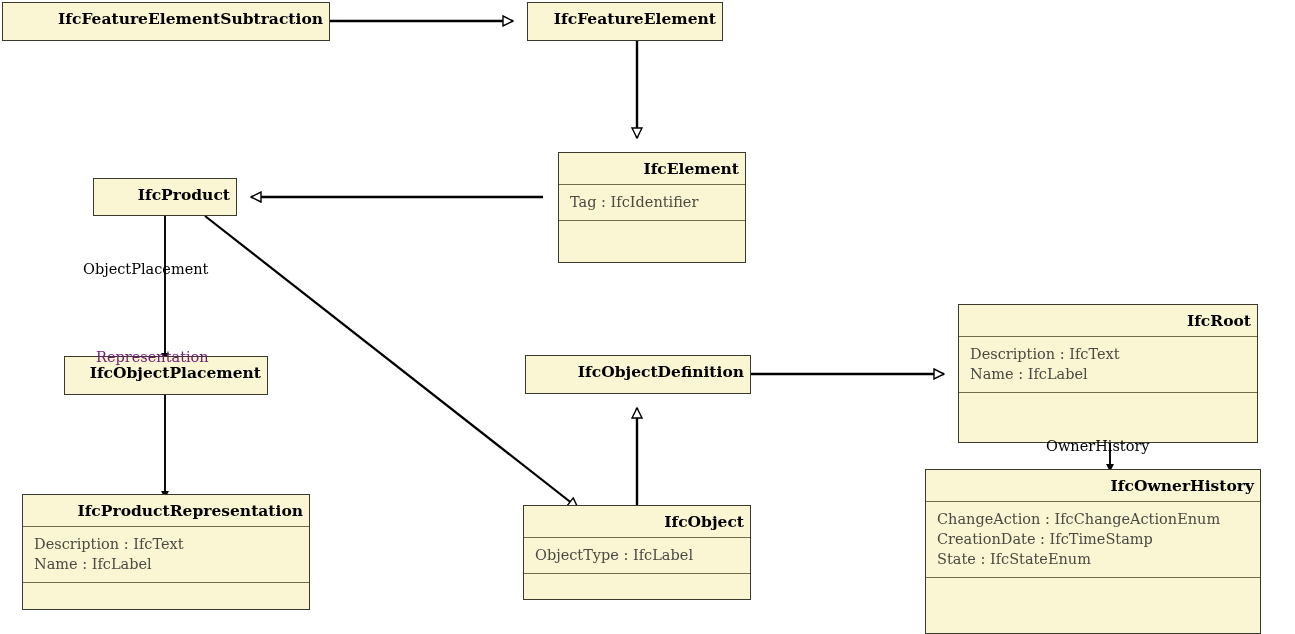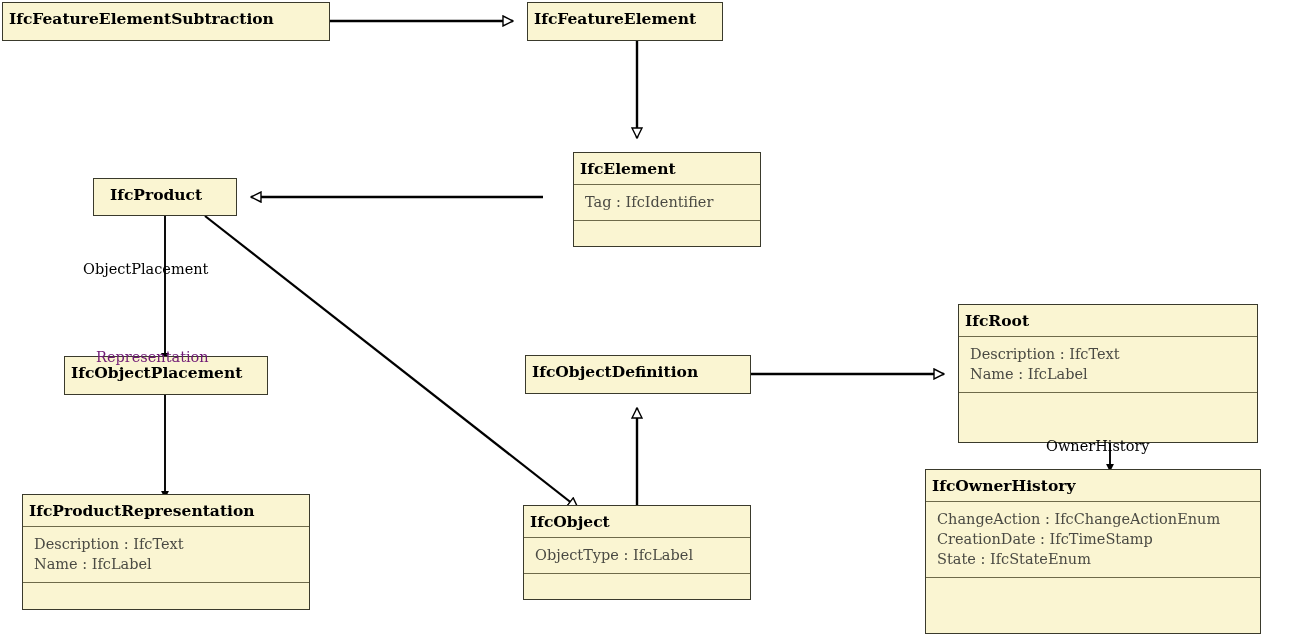--- a/index.html
+++ b/index.html
@@ -31,21 +31,21 @@
     background: #faf5d2;
     border: 1.6px solid #3a3a2c;
     z-index: 3;
     display: flex;
     flex-direction: column;
   }
   .uml-title {
     font-weight: bold;
     font-size: 15.5px;
     color: #000000;
-    text-align: left;
+    text-align: right;
     padding: 8px 6px 7px 6px;
     line-height: 1.05;
     white-space: nowrap;
   }
   .uml-sep {
     border-top: 1.6px solid #6e6a4a;
     width: 100%;
   }
   .uml-attrs {
     padding: 7px 4px 8px 11px;
@@ -124,21 +124,21 @@
   <div class="edge-label" style="left:1046px; top:439px;">OwnerHistory</div>
 
   <div class="uml-class" style="left:2px; top:2px; width:328px; height:39px;">
     <div class="uml-title">IfcFeatureElementSubtraction</div>
   </div>
 
   <div class="uml-class" style="left:527px; top:2px; width:196px; height:39px;">
     <div class="uml-title">IfcFeatureElement</div>
   </div>
 
-  <div class="uml-class" style="left:573px; top:152px; width:188px; height:95px;">
+  <div class="uml-class" style="left:558px; top:152px; width:188px; height:111px;">
     <div class="uml-title">IfcElement</div>
     <div class="uml-sep"></div>
     <div class="uml-attrs">
       <div class="uml-attr">Tag : IfcIdentifier</div>
     </div>
     <div class="uml-sep"></div>
     <div class="uml-ops"></div>
   </div>
 
   <div class="uml-class" style="left:93px; top:178px; width:144px; height:38px;padding-left:10px;">

